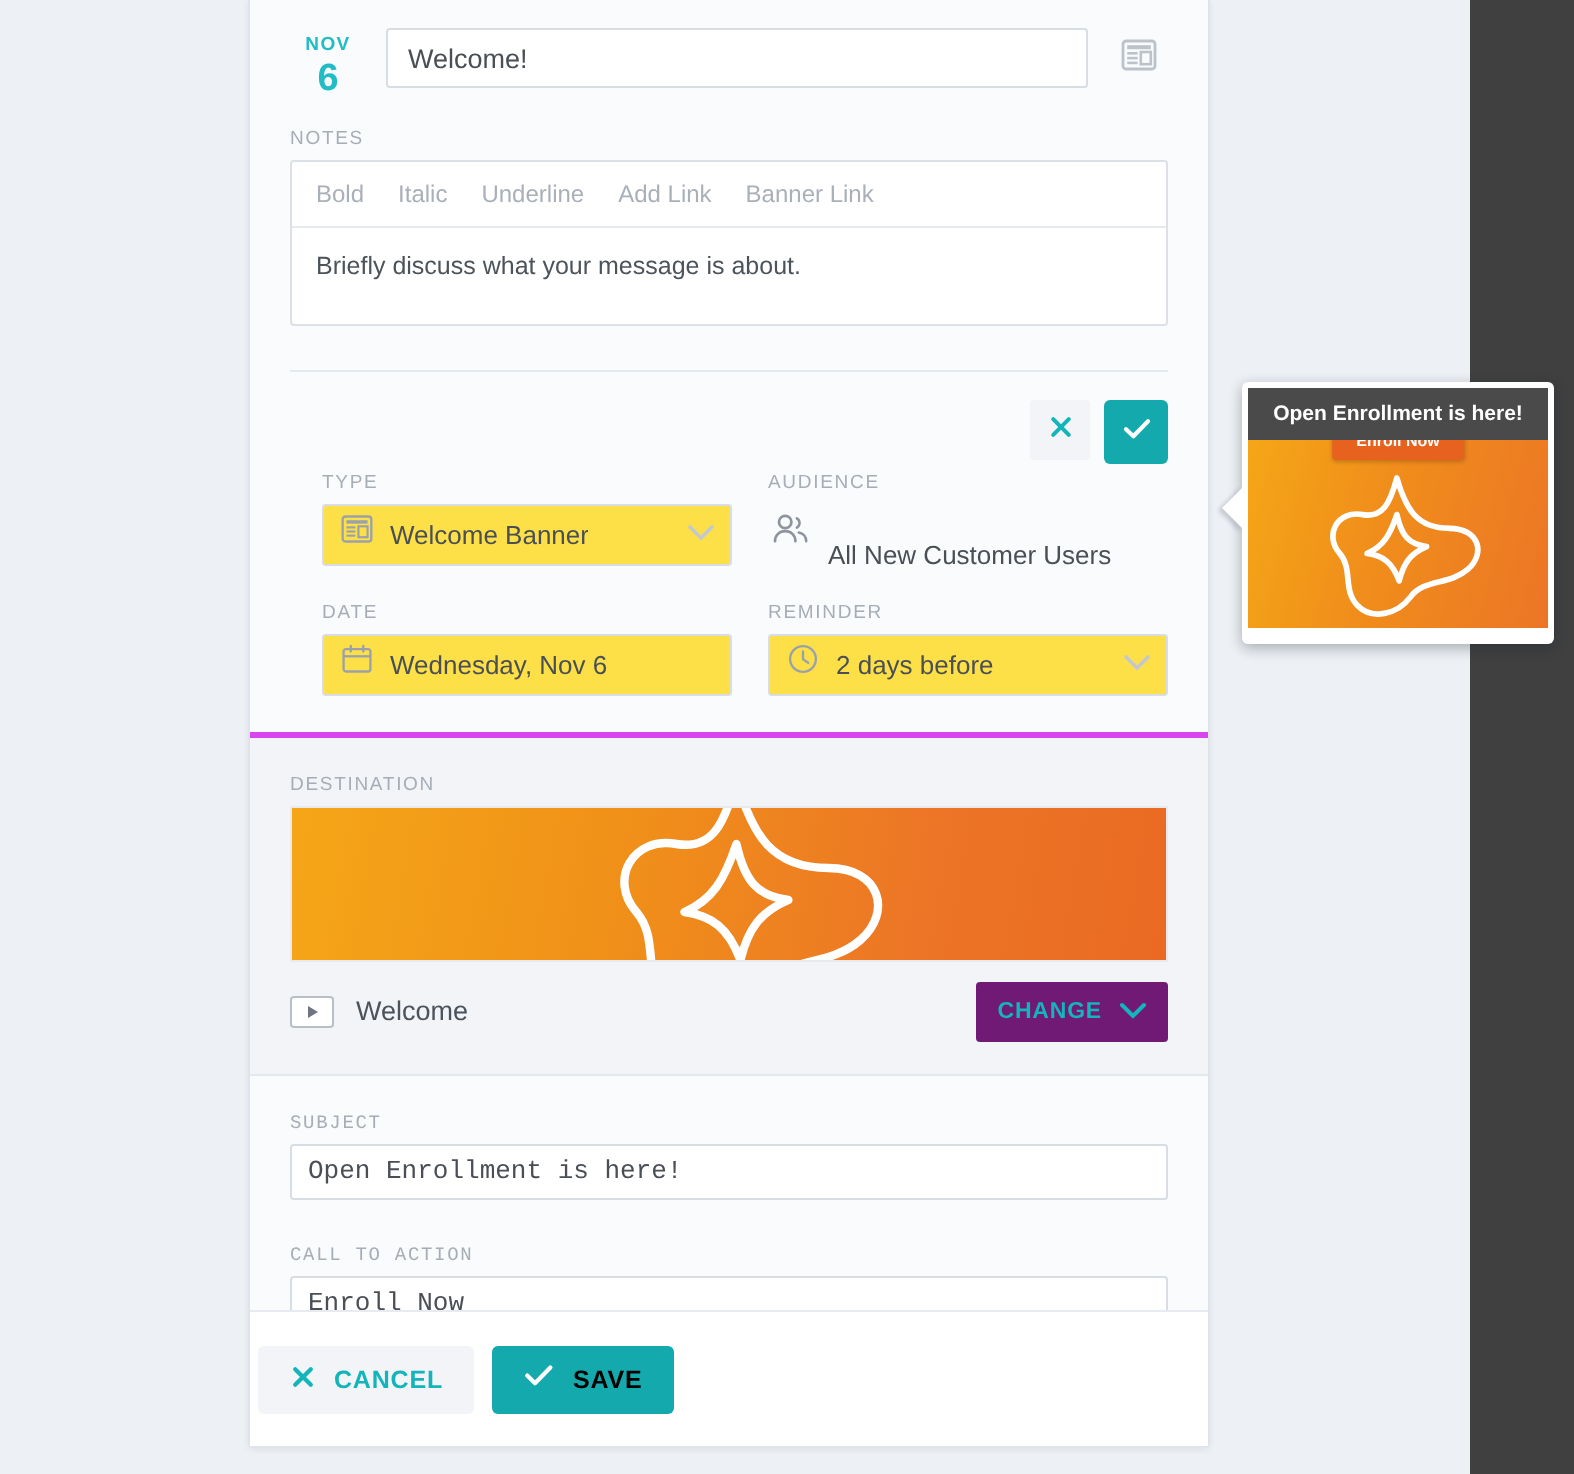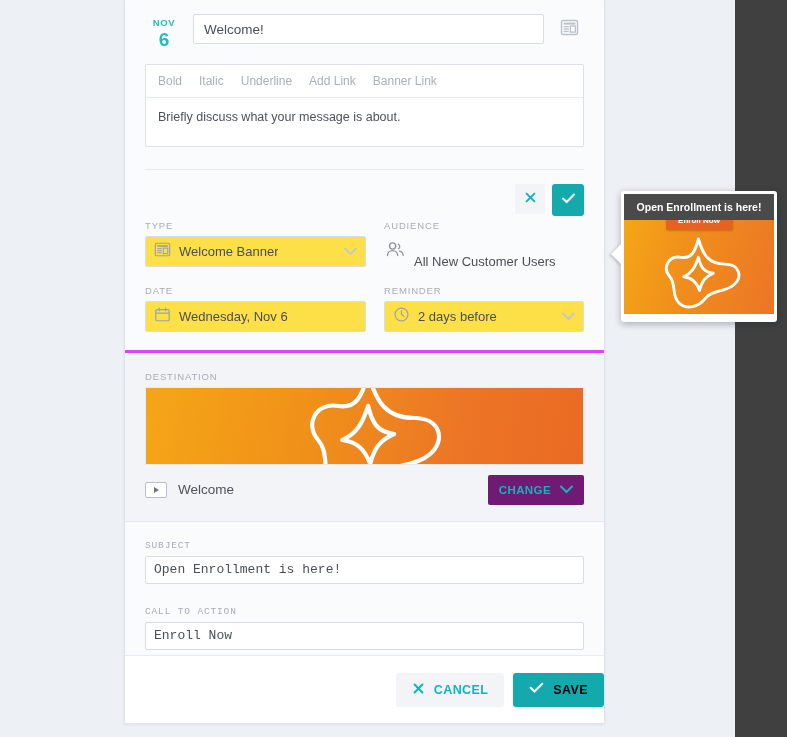--- a/index.html
+++ b/index.html
@@ -78,21 +78,21 @@
     border-radius: 2px; cursor: pointer;
     display: flex; align-items: center; justify-content: center;
   }
   .btn-check {
     width: 32px; height: 32px; background: #14aaad; border: none;
     border-radius: 3px; cursor: pointer;
     display: flex; align-items: center; justify-content: center;
   }
 
   
-  .grid2 { display: flex; gap: 18px; padding: 4px 20px 0 20px; }
+  .grid2 { display: flex; gap: 18px; padding: 4px 20px 0 36px; }
   .col { flex: 1 1 0; min-width: 0; }
   .col.r { max-width: 200px; }
 
   .select-box {
     height: 31px; border: 1px solid #d8dde3; border-radius: 2px;
     background: #fde047; display: flex; align-items: center;
     padding: 0 8px; gap: 8px; cursor: pointer; position: relative;
   }
   .select-box .val { font-size: 13px; color: #4a4f56; white-space: nowrap; overflow: hidden; }
   .caret { margin-left: auto; flex: 0 0 auto; }
@@ -133,21 +133,21 @@
   .tinput {
     width: 100%; height: 28px; border: 1px solid #d8dde3; border-radius: 2px;
     background: #fff; font-size: 13px; color: #4a4f56; padding: 0 8px;
     font-family: inherit; outline: none;
   }
 
   
   .footer {
     position: absolute; left: 0; right: 0; bottom: 0; height: 68px;
     background: #fff; border-top: 1px solid #e7eaf0;
-    display: flex; align-items: center; gap: 9px; padding-left: 4px; justify-content: flex-end;
+    display: flex; align-items: center; gap: 9px; padding-left: 4px;
   }
   .btn-cancel {
     background: #f2f4f7; border: none; border-radius: 3px; height: 34px;
     padding: 0 16px; display: flex; align-items: center; gap: 9px; cursor: pointer;
   }
   .btn-cancel .t { font-size: 12.5px; font-weight: 700; color: #14b4bb; letter-spacing: .4px; }
   .btn-save {
     background: #14aaad; border: none; border-radius: 3px; height: 34px;
     padding: 0 16px; display: flex; align-items: center; gap: 9px; cursor: pointer;
   }
@@ -208,20 +208,21 @@
             <rect x="3.6" y="8" width="5.2" height="1.3" fill="#bcc2ca"></rect>
             <rect x="3.6" y="10.4" width="5.2" height="1.3" fill="#bcc2ca"></rect>
             <rect x="3.6" y="12.8" width="5.2" height="1.3" fill="#bcc2ca"></rect>
             <rect x="10.4" y="8" width="5" height="6.1" fill="none" stroke="#bcc2ca" stroke-width="1.3"></rect>
           </svg>
         </span>
       </button>
     </div>
 
     <div class="notes-wrap">
+      <span class="flabel">NOTES</span>
       <div class="notes-box">
         <div class="notes-tools">
           <span>Bold</span>
           <span>Italic</span>
           <span>Underline</span>
           <span>Add Link</span>
           <span>Banner Link</span>
         </div>
         <div class="notes-body">Briefly discuss what your message is about.</div>
       </div>

